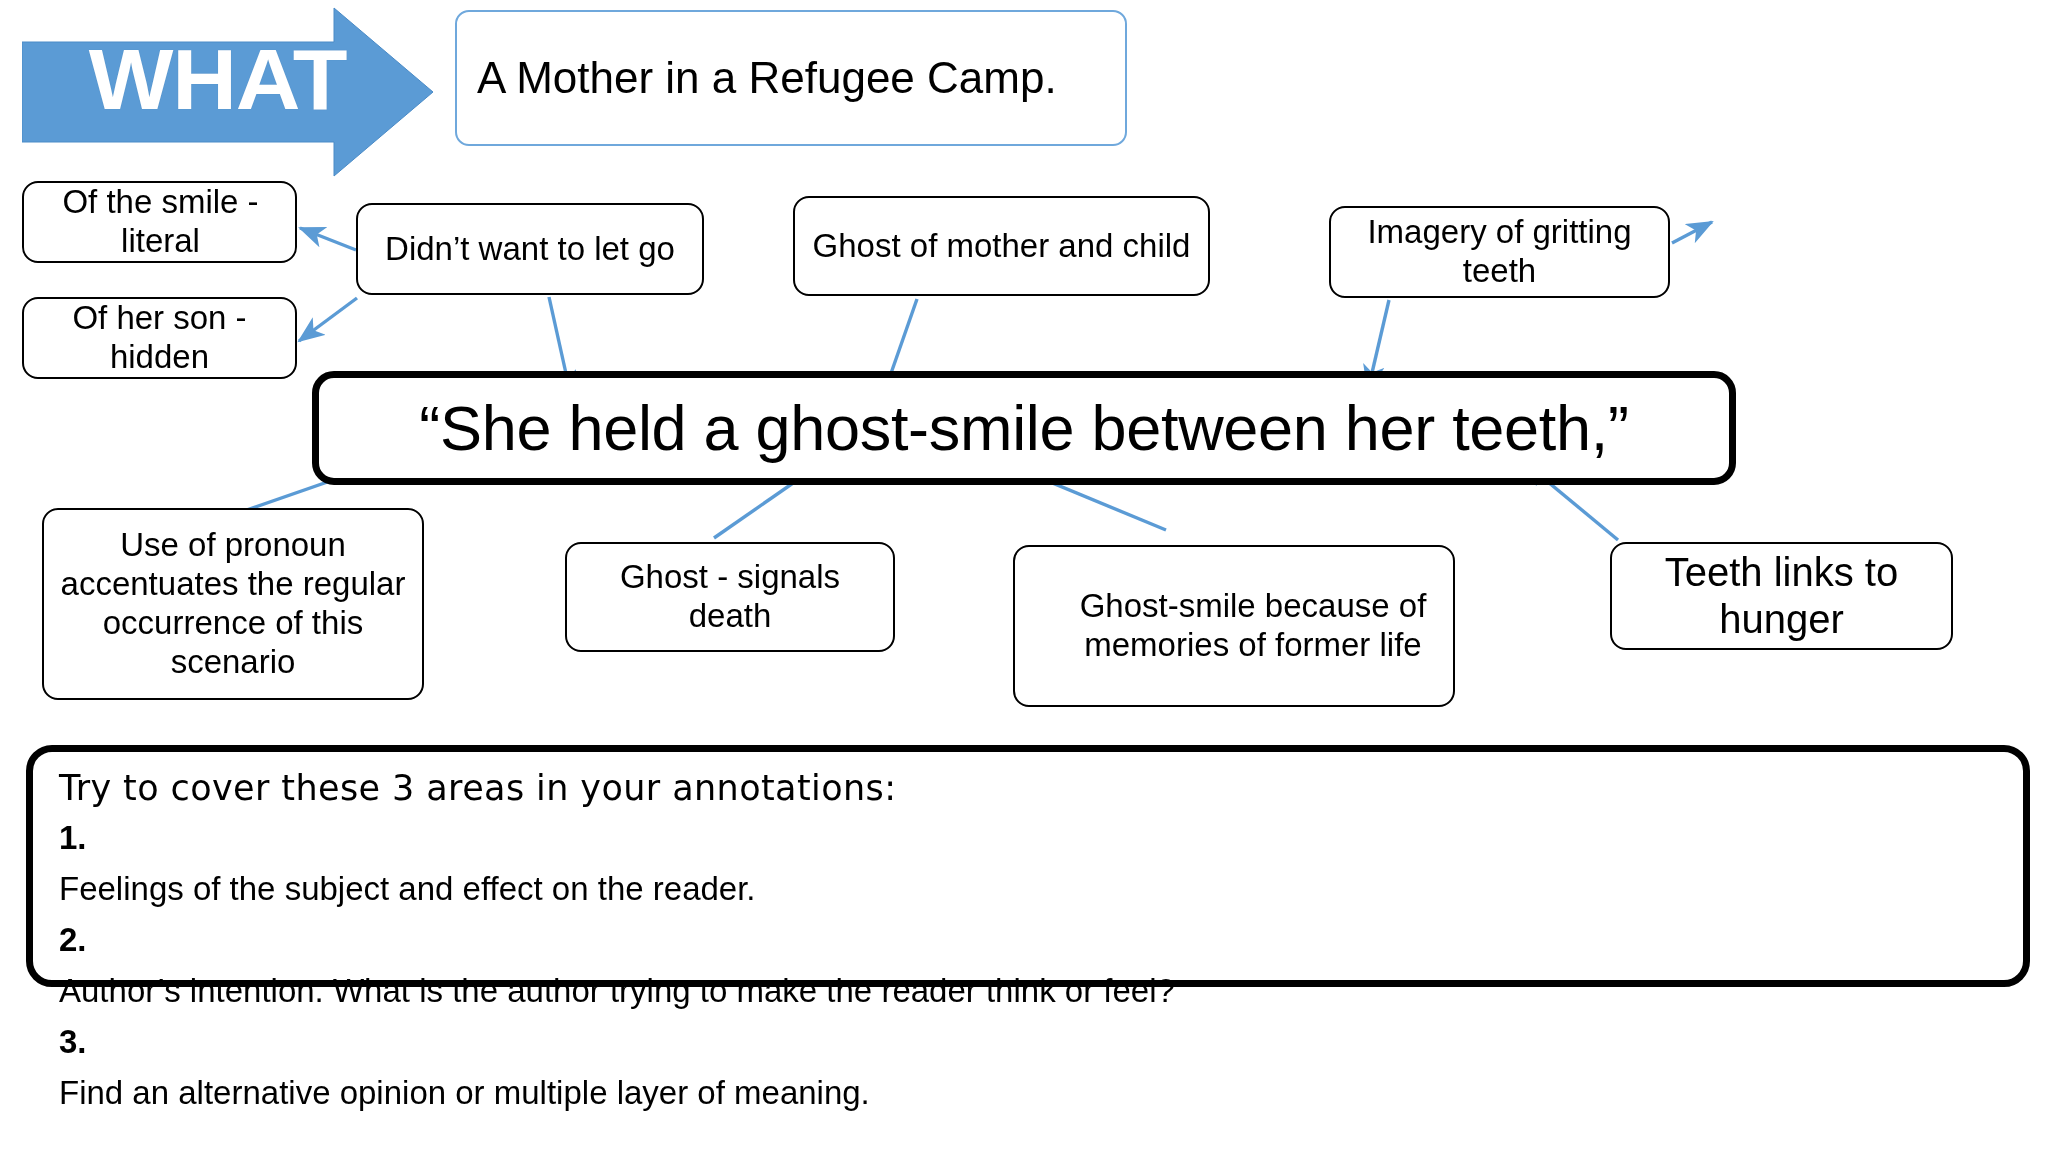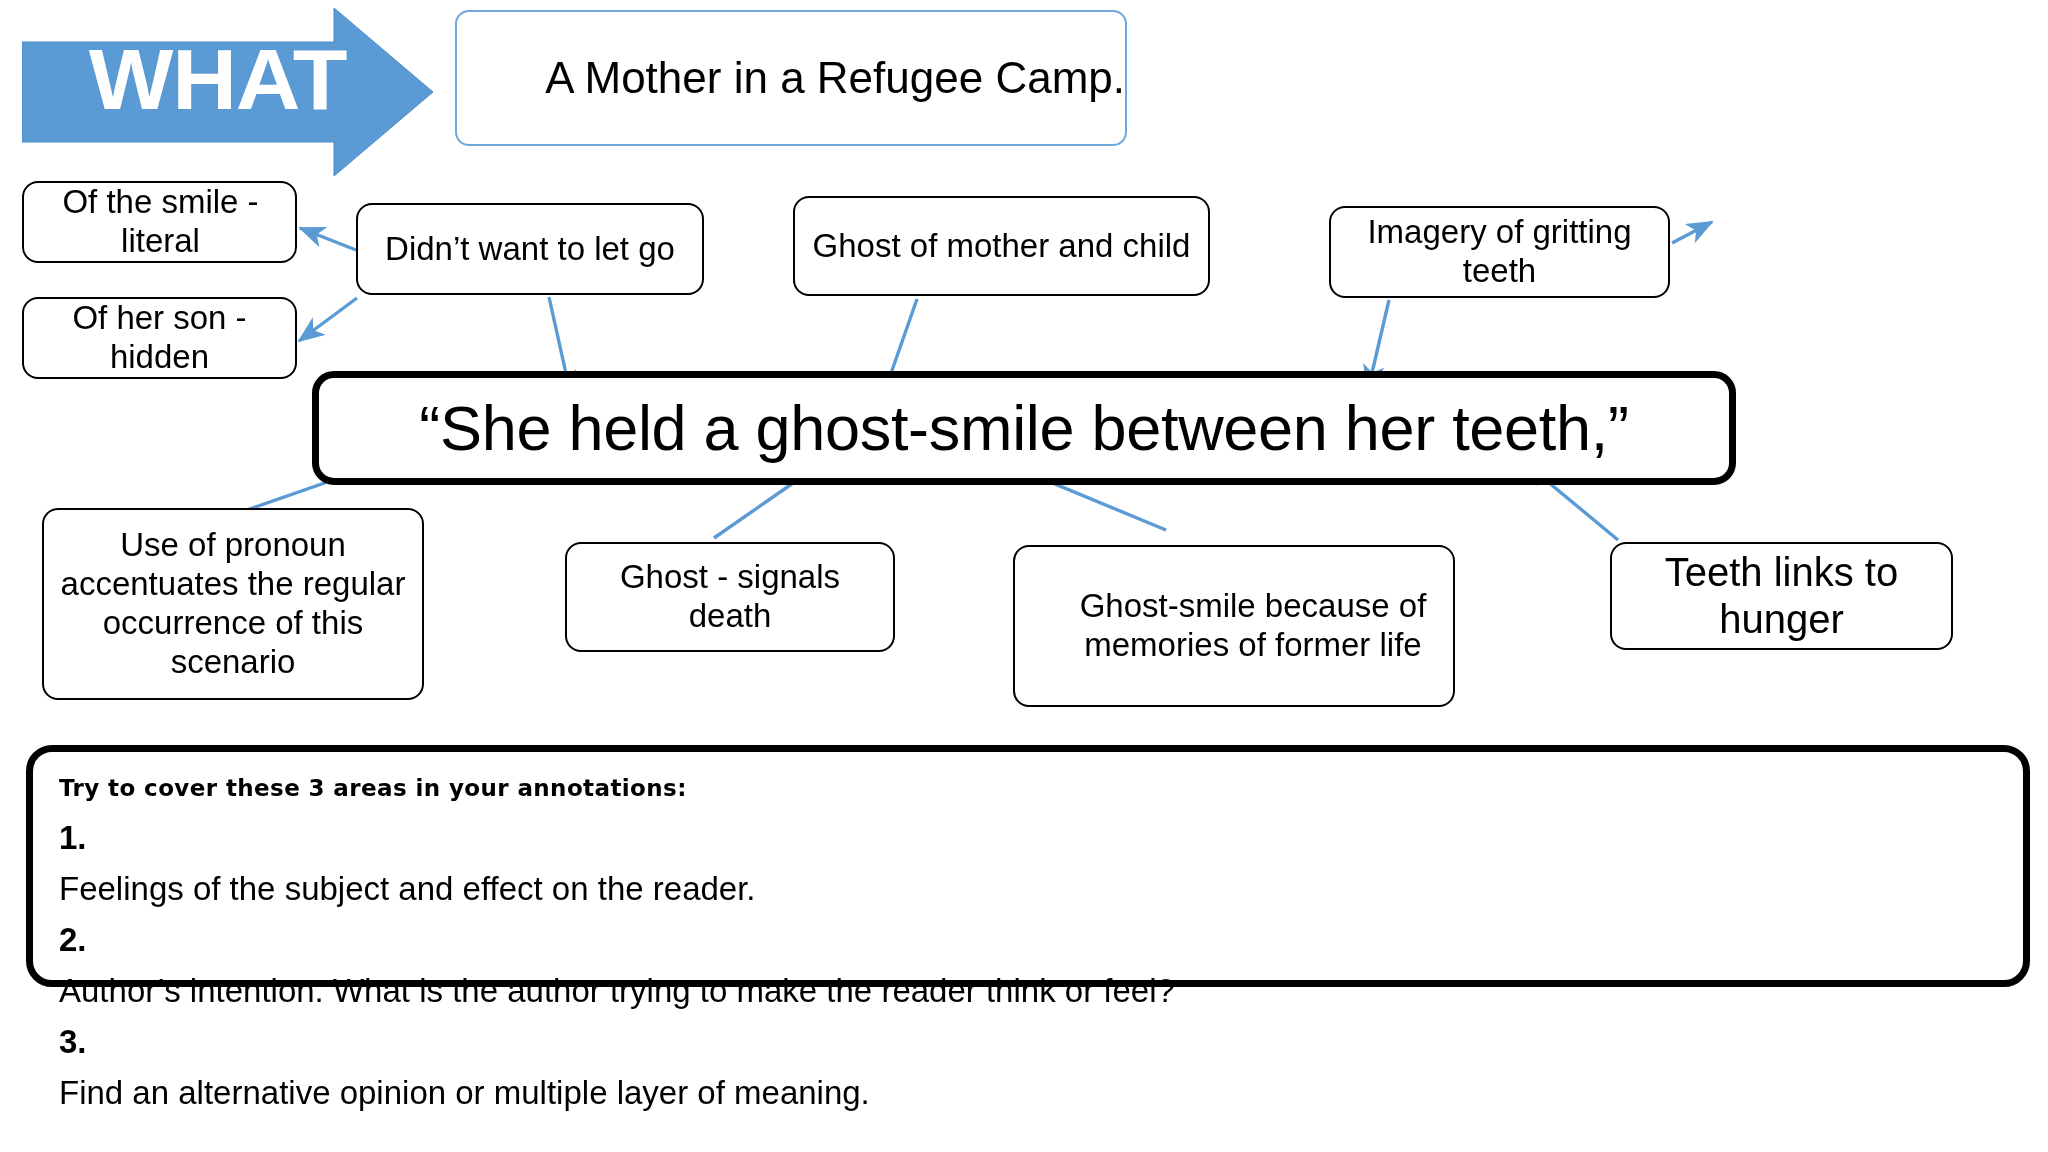--- a/index.html
+++ b/index.html
@@ -73,21 +73,21 @@
 
   
   .title-box {
     left: 455px;
     top: 10px;
     width: 672px;
     height: 136px;
     border: 2px solid #6FA8DC;
     border-radius: 14px;
     justify-content: flex-start;
-    text-align: right;
+    text-align: left;
     padding: 6px 0 6px 20px;
     font-size: 44px;
     line-height: 1.22;
   }
 
   
   .quote-box {
     left: 312px;
     top: 371px;
     width: 1424px;
@@ -108,22 +108,22 @@
     height: 242px;
     border: 7px solid #000000;
     border-radius: 26px;
     display: block;
     text-align: left;
     padding: 12px 26px 10px 26px;
     z-index: 2;
   }
   .instructions-box .heading {
     font-family: "DejaVu Sans", sans-serif;
-    font-weight: bold;
-    font-size: 23px;
+    font-weight: normal;
+    font-size: 35px;
     line-height: 48px;
     letter-spacing: 0.4px;
     white-space: nowrap;
   }
   .instructions-box .item {
     font-size: 33px;
     line-height: 51px;
     white-space: nowrap;
   }
   .instructions-box .item .num {

